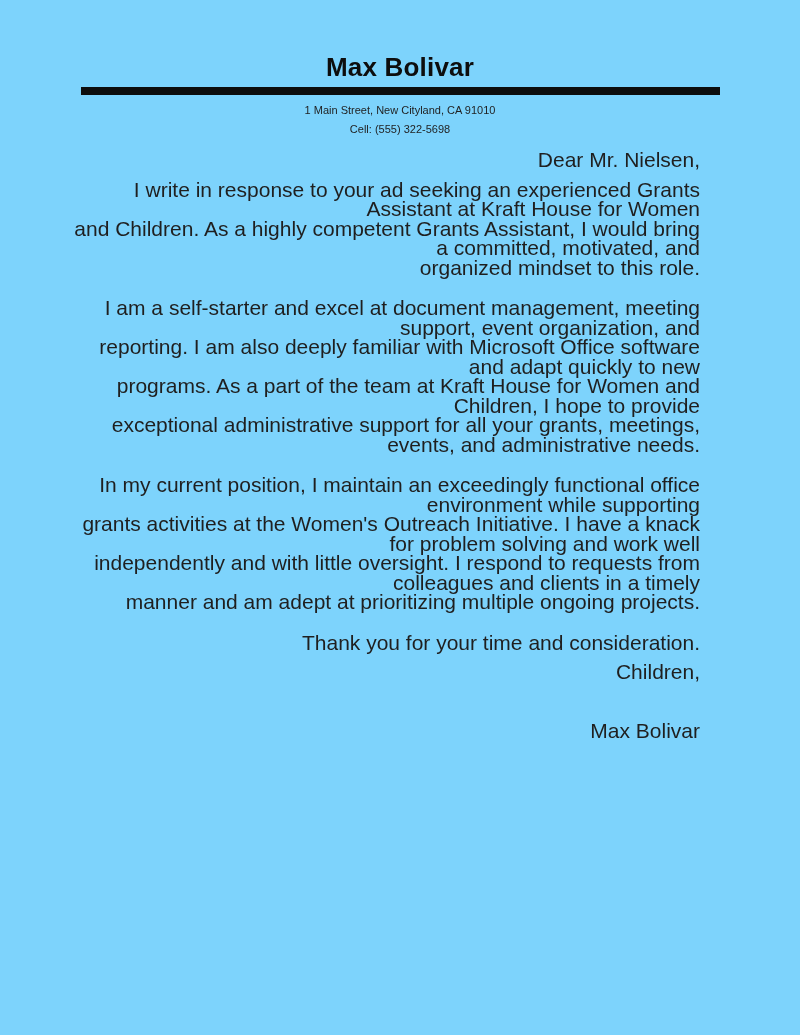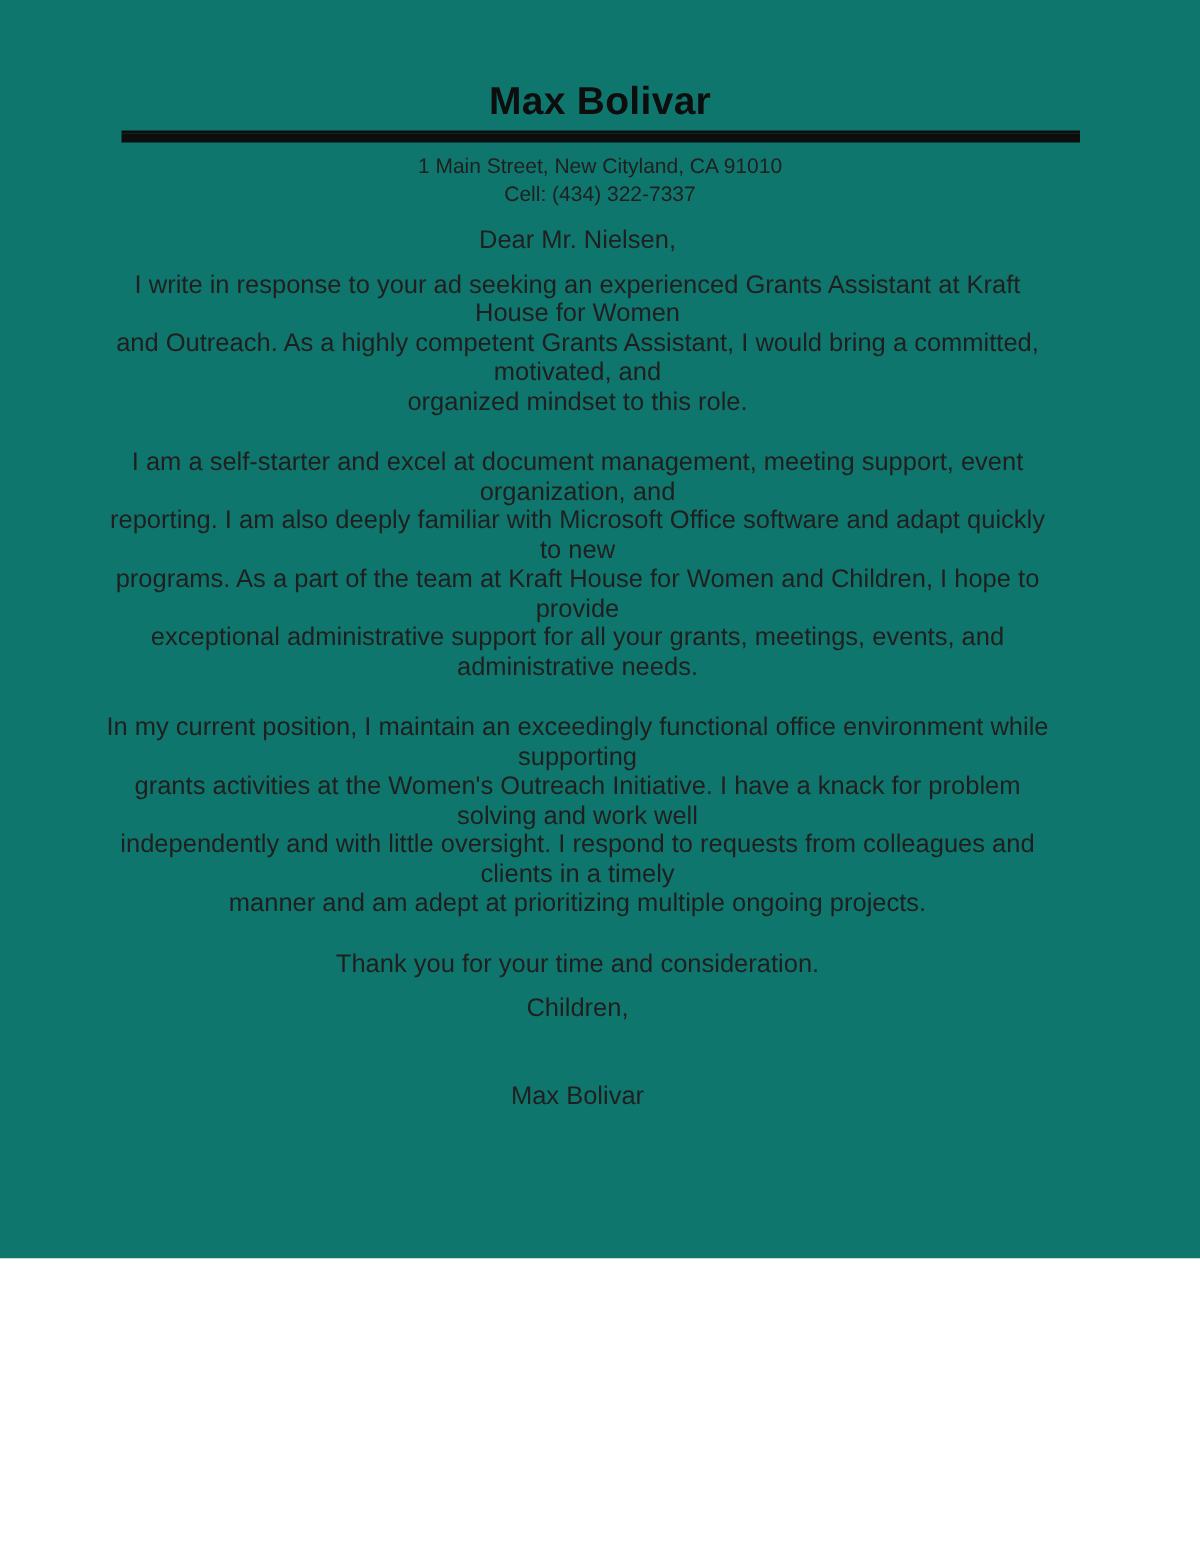--- a/index.html
+++ b/index.html
@@ -4,22 +4,22 @@
 <style>
   * { margin: 0; padding: 0; box-sizing: border-box; }
   html, body {
     background: #ffffff;
     font-family: "Liberation Sans", "DejaVu Sans", sans-serif;
     color: #1f1f1f;
   }
   .page {
     position: relative;
     width: 800px;
-    height: 839px;
-    background: #0f766e;
+    height: 1035px;
+    background: #7dd3fc;
     overflow: hidden;
   }
   .letter-header {
     padding-top: 52px;
     text-align: center;
   }
   .letter-name {
     font-size: 26px;
     line-height: 30px;
     font-weight: bold;
@@ -29,32 +29,32 @@
   .header-rule {
     width: 639px;
     margin: 5px auto 0 81px;
     height: 3px;               
     border-top: 2px solid #0d0d0d;
     border-bottom: 6px solid #0d0d0d;
   }
   .contact-block {
     margin-top: 6px;
     text-align: center;
-    font-size: 14px;
+    font-size: 11px;
     line-height: 18.5px;
     color: #1f1f1f;
   }
   .letter-body {
     width: 700px;
     margin-top: 12px;
     padding-left: 70px;
-    font-size: 17px;
+    font-size: 21px;
     line-height: 19.5px;
     color: #1f1f1f;
-    text-align: center;
+    text-align: right;
   }
   .salutation { margin-bottom: 10px; }
   .para {
     margin-bottom: 21px;
     white-space: pre-line;   
     max-width: 660px;
   }
   .thanks { margin-bottom: 10px; }
   .closing { margin-bottom: 39px; }
   .signature { }
@@ -62,29 +62,29 @@
 </head>
 <body>
 
 <div class="page">
 
   <div class="letter-header">
     <div class="letter-name">Max Bolivar</div>
     <div class="header-rule"></div>
     <div class="contact-block">
       <div>1 Main Street, New Cityland, CA 91010</div>
-      <div>Cell: (434) 322-7337</div>
+      <div>Cell: (555) 322-5698</div>
     </div>
   </div>
 
   <div class="letter-body">
     <div class="salutation">Dear Mr. Nielsen,</div>
 
     <div class="para">I write in response to your ad seeking an experienced Grants Assistant at Kraft House for Women
-and Outreach. As a highly competent Grants Assistant, I would bring a committed, motivated, and
+and Children. As a highly competent Grants Assistant, I would bring a committed, motivated, and
 organized mindset to this role.</div>
 
     <div class="para">I am a self-starter and excel at document management, meeting support, event organization, and
 reporting. I am also deeply familiar with Microsoft Office software and adapt quickly to new
 programs. As a part of the team at Kraft House for Women and Children, I hope to provide
 exceptional administrative support for all your grants, meetings, events, and administrative needs.</div>
 
     <div class="para">In my current position, I maintain an exceedingly functional office environment while supporting
 grants activities at the Women's Outreach Initiative. I have a knack for problem solving and work well
 independently and with little oversight. I respond to requests from colleagues and clients in a timely

